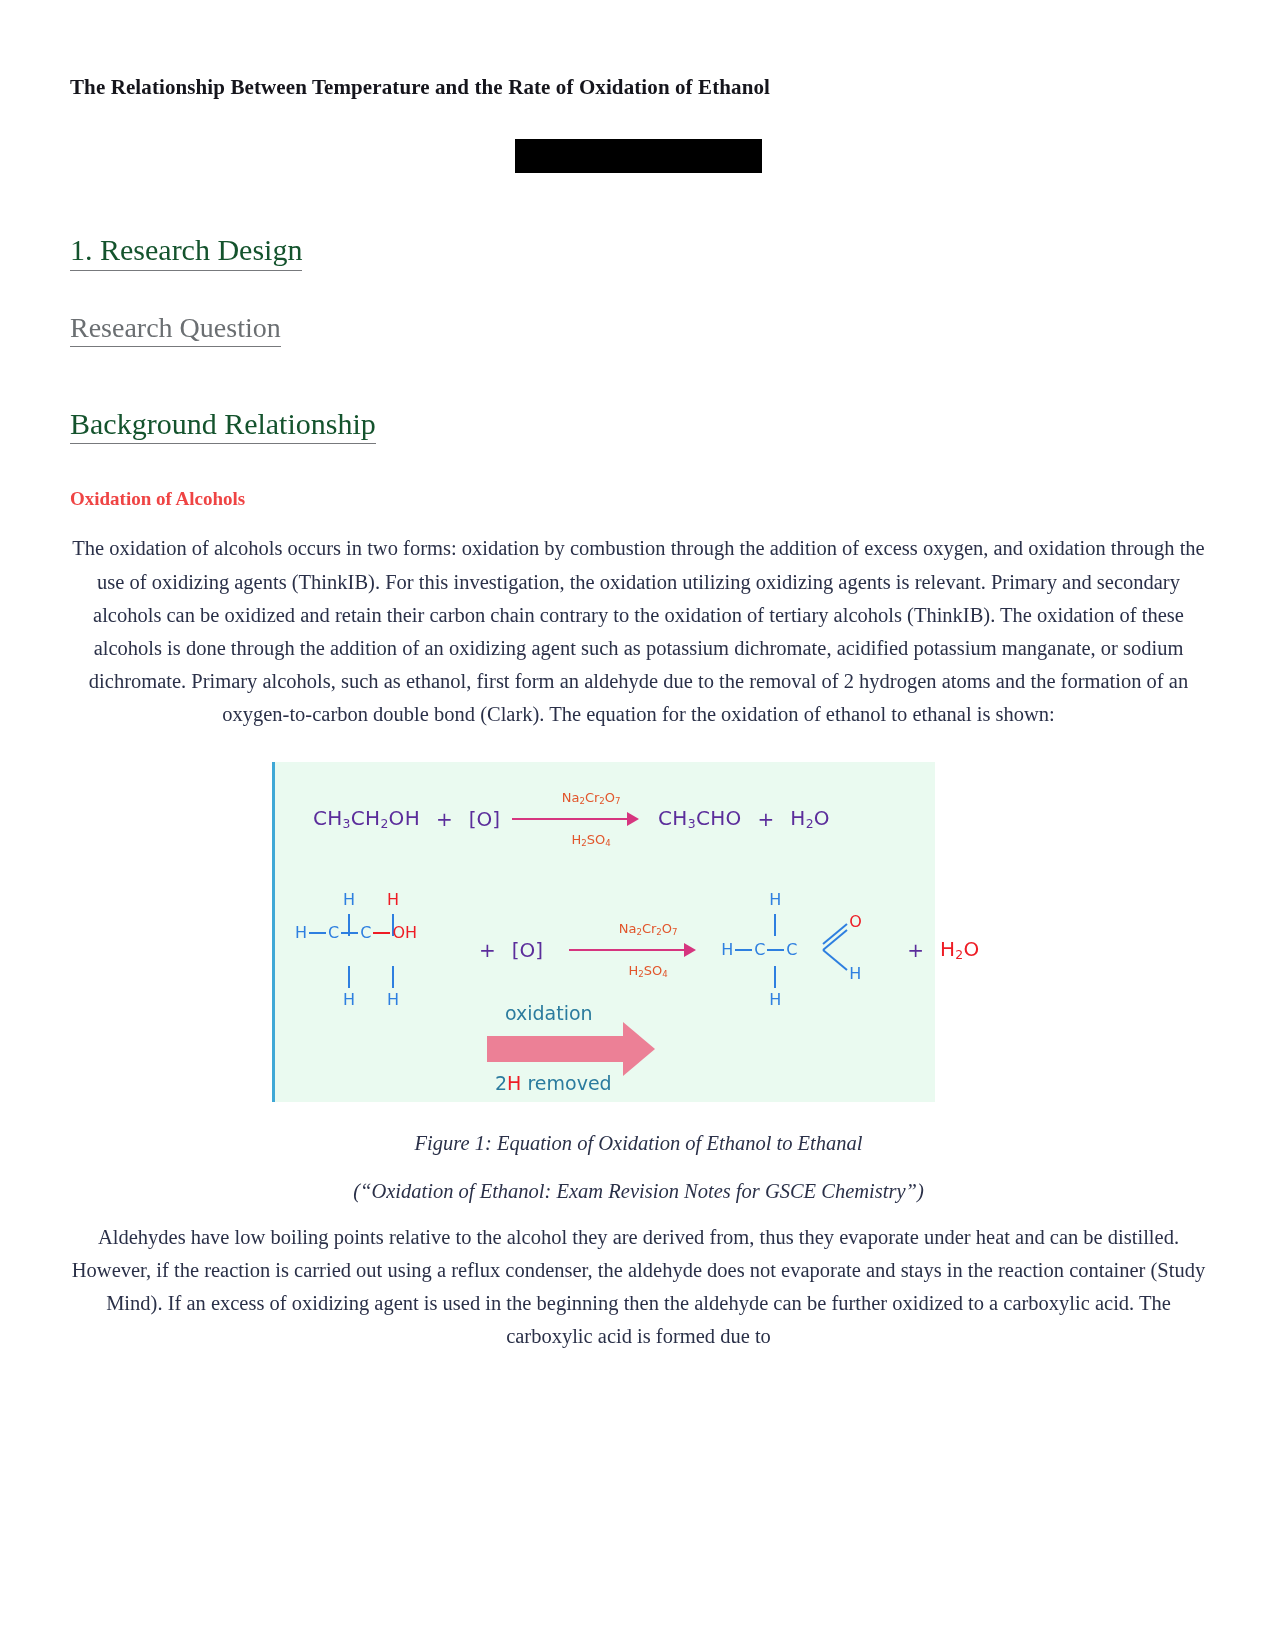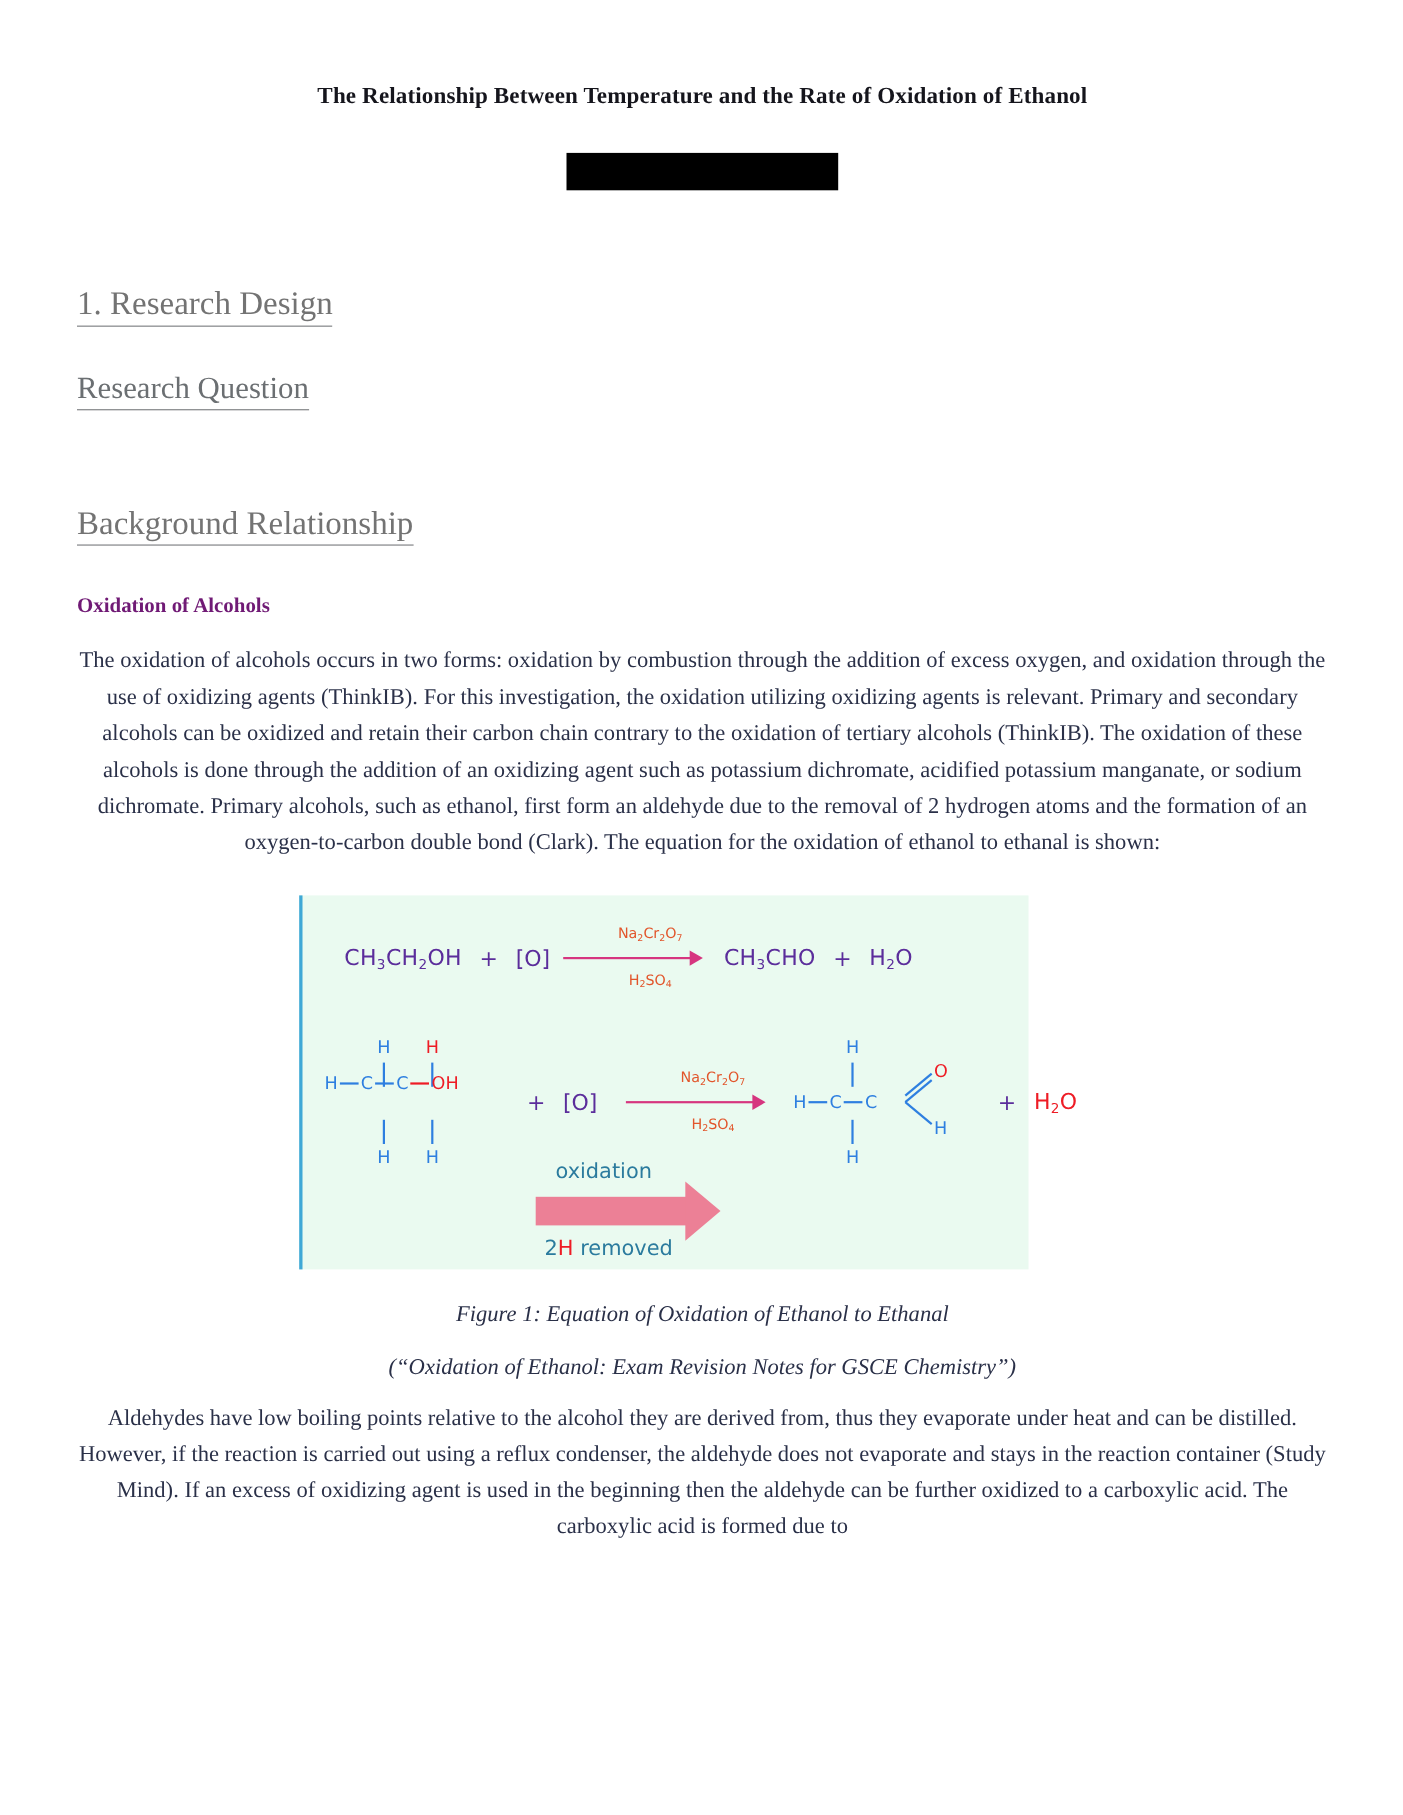--- a/index.html
+++ b/index.html
@@ -18,21 +18,21 @@
   .page {
     width: 1275px;
     height: 1650px;
     box-sizing: border-box;
     padding: 62px 68px 0 70px;
     position: relative;
   }
 
   
   .doc-title {
-    text-align: center;
+    text-align: left;
     font-weight: bold;
     font-size: 21px;
     color: #15151c;
     letter-spacing: 0.1px;
     margin: 12px 0 0 0;
     line-height: 1.3;
   }
 
   .redaction-wrap {
     display: flex;
@@ -42,40 +42,40 @@
   .redaction-bar {
     width: 247px;
     height: 34px;
     background: #000000;
   }
 
   
   .h-major {
     font-size: 30px;
     font-weight: normal;
-    color: #737373;
-    margin: 84px 0 0 0;
+    color: #14532d;
+    margin: 58px 0 0 0;
     line-height: 1.25;
   }
   .h-major .ul, .h-minor .ul {
     border-bottom: 1.5px solid #77797c;
     display: inline-block;
     padding-bottom: 1px;
   }
   .h-minor {
     font-size: 28px;
     font-weight: normal;
     color: #6b6f72;
     margin: 39px 0 0 0;
     line-height: 1.25;
   }
   .h-bold-sub {
     font-size: 19px;
     font-weight: bold;
-    color: #701a75;
+    color: #ef4444;
     margin: 44px 0 4px 0;
   }
 
   
   .body-text {
     font-size: 20.5px;
     line-height: 1.62;
     color: #2a3048;
     margin: 22px 0 0 0;
     text-align: center;

